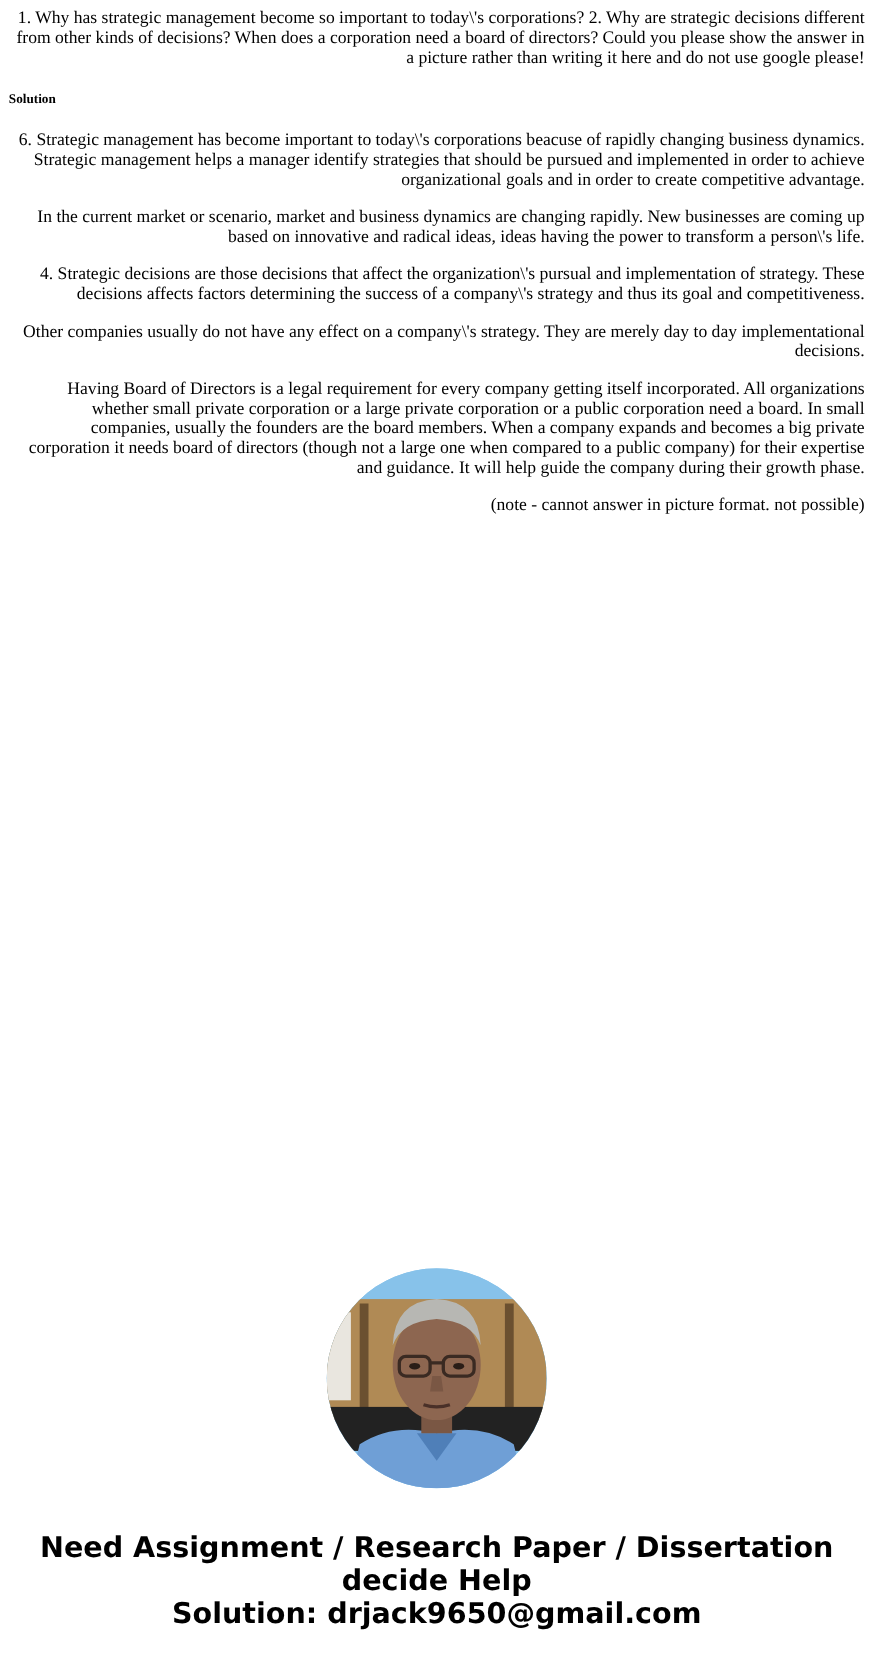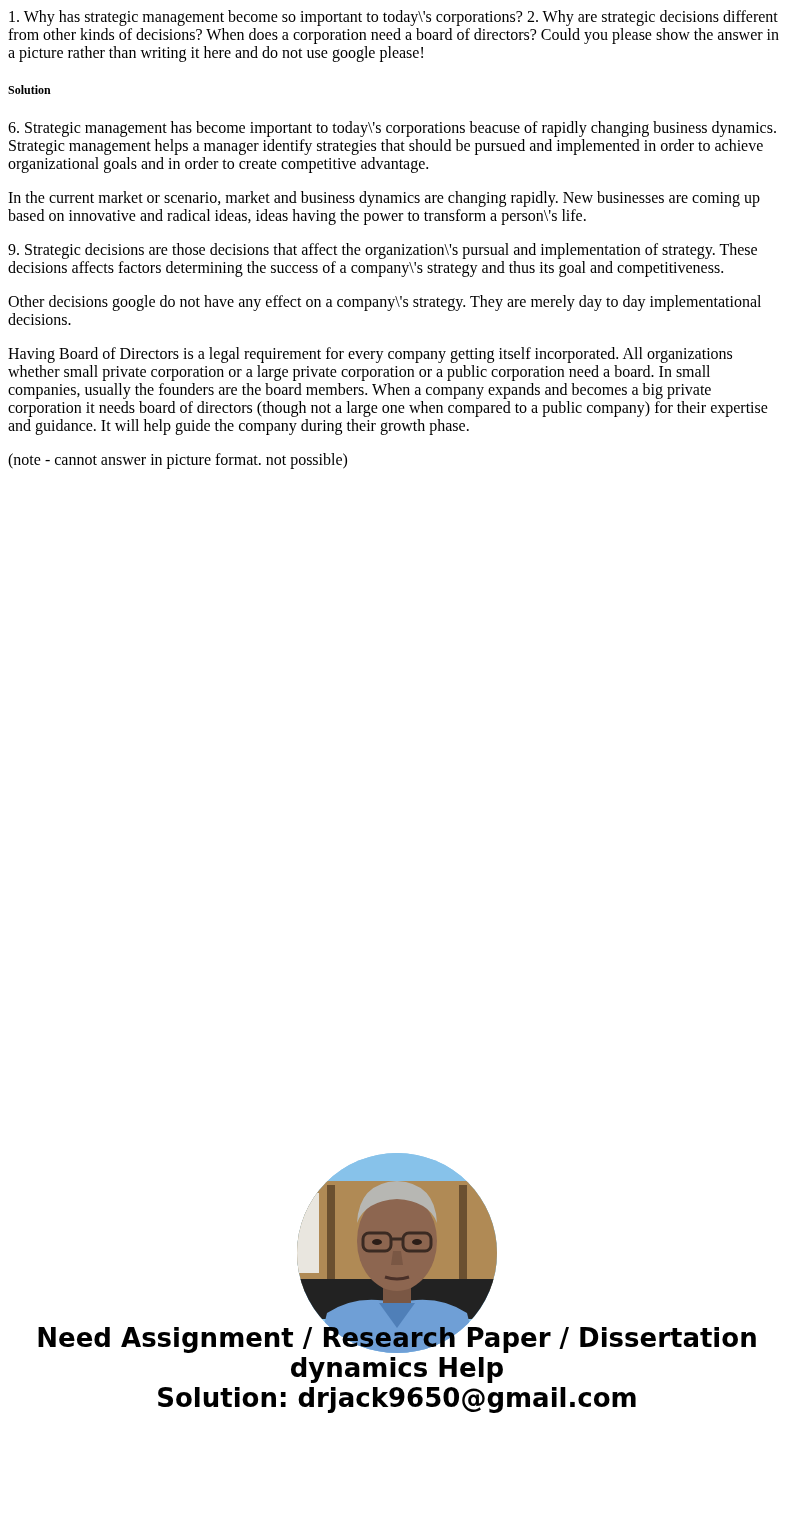--- a/index.html
+++ b/index.html
@@ -7,21 +7,21 @@
       width: 794px;
       height: 1523px;
       position: relative;
       font-family: "Liberation Serif", "DejaVu Serif", serif;
       font-size: 16px;
       line-height: 18px;
       color: #000000;
       overflow: hidden;
     }
     .content { padding: 8px 8px 0 8px; }
-    p { margin: 0 0 16px 0; }
+    p { margin: 0 0 16px 0; text-align: right; }
     .question { margin-bottom: 0; }
     h3 {
       font-size: 12px;
       font-weight: bold;
       margin: 17px 0 18px 0;
       line-height: 22px;
     }
     .avatar {
       position: absolute;
       left: 297px;
@@ -29,41 +29,41 @@
       width: 200px;
       height: 200px;
       border-radius: 50%;
       overflow: hidden;
       background: #87c2ea;
     }
     .avatar svg { display: block; }
     .footer {
       position: absolute;
       left: 0;
-      top: 1323px;
+      top: 1392px;
       width: 794px;
       text-align: center;
       font-family: "DejaVu Sans", sans-serif;
       font-weight: bold;
       font-size: 26px;
       line-height: 30px;
       color: #000000;
     }
     .footer div { margin: 0; }
   </style>
 </head>
 <body>
 
 <div class="content">
   <p class="question">1. Why has strategic management become so important to today\'s corporations? 2. Why are strategic decisions different from other kinds of decisions? When does a corporation need a board of directors? Could you please show the answer in a picture rather than writing it here and do not use google please!</p>
   <h3>Solution</h3>
   <p>6. Strategic management has become important to today\'s corporations beacuse of rapidly changing business dynamics. Strategic management helps a manager identify strategies that should be pursued and implemented in order to achieve organizational goals and in order to create competitive advantage.</p>
   <p>In the current market or scenario, market and business dynamics are changing rapidly. New businesses are coming up based on innovative and radical ideas, ideas having the power to transform a person\'s life.</p>
-  <p>9. Strategic decisions are those decisions that affect the organization\'s pursual and implementation of strategy. These decisions affects factors determining the success of a company\'s strategy and thus its goal and competitiveness.</p>
-  <p>Other decisions google do not have any effect on a company\'s strategy. They are merely day to day implementational decisions.</p>
+  <p>4. Strategic decisions are those decisions that affect the organization\'s pursual and implementation of strategy. These decisions affects factors determining the success of a company\'s strategy and thus its goal and competitiveness.</p>
+  <p>Other companies usually do not have any effect on a company\'s strategy. They are merely day to day implementational decisions.</p>
   <p>Having Board of Directors is a legal requirement for every company getting itself incorporated. All organizations whether small private corporation or a large private corporation or a public corporation need a board. In small companies, usually the founders are the board members. When a company expands and becomes a big private corporation it needs board of directors (though not a large one when compared to a public company) for their expertise and guidance. It will help guide the company during their growth phase.</p>
   <p>(note - cannot answer in picture format. not possible)</p>
 </div>
 
 <div class="avatar">
   <svg width="200" height="200" viewBox="0 0 200 200">
     <rect x="0" y="0" width="200" height="200" fill="#87c2ea"></rect>
     <rect x="0" y="28" width="200" height="110" fill="#b08a55"></rect>
     <rect x="0" y="40" width="22" height="80" fill="#e9e6df"></rect>
     <rect x="30" y="32" width="8" height="100" fill="#6b5030"></rect>
@@ -79,15 +79,15 @@
     <line x1="94" y1="86" x2="106" y2="86" stroke="#3a2a22" stroke-width="3"></line>
     <ellipse cx="80" cy="89" rx="5" ry="3" fill="#2a1d17"></ellipse>
     <ellipse cx="120" cy="89" rx="5" ry="3" fill="#2a1d17"></ellipse>
     <path d="M96 98 L94 112 L106 112 L104 98 Z" fill="#7a5744"></path>
     <path d="M88 124 Q100 128 112 124" stroke="#4a3028" stroke-width="3" fill="none"></path>
   </svg>
 </div>
 
 <div class="footer">
   <div>Need Assignment / Research Paper / Dissertation</div>
-  <div>dynamics Help</div>
+  <div>decide Help</div>
   <div>Solution: drjack9650@gmail.com</div>
 </div>
 
 </body></html>

